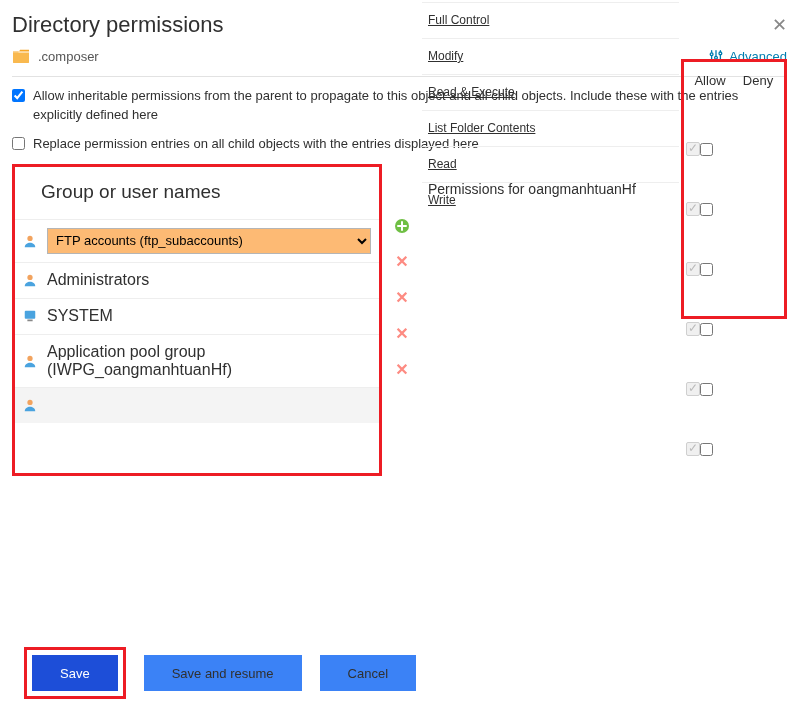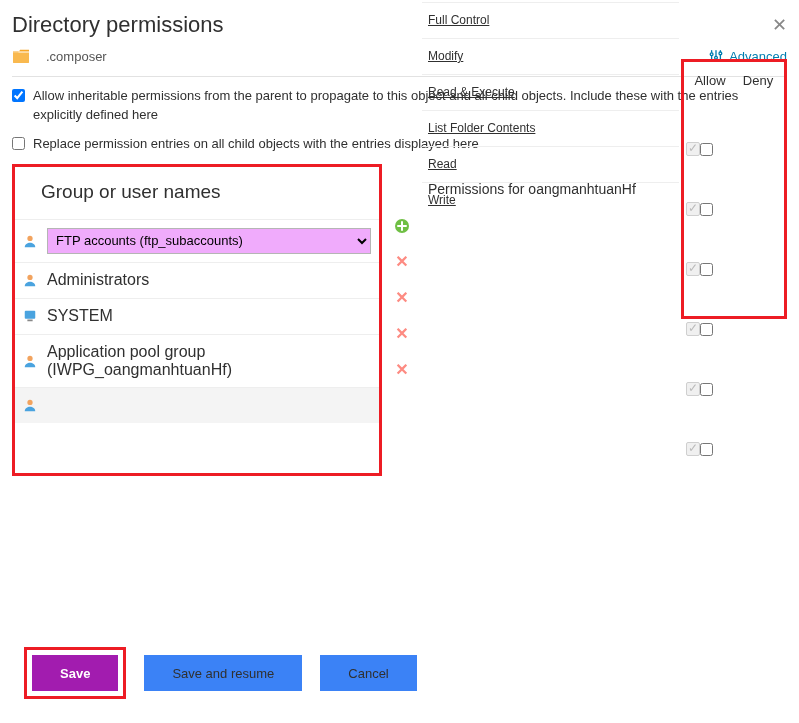--- a/index.html
+++ b/index.html
@@ -29,21 +29,21 @@
     }
     .subhead {
       display: flex;
       justify-content: space-between;
       align-items: center;
       margin-top: 10px;
     }
     .dir {
       display: flex;
       align-items: center;
-      gap: 16px;
+      gap: 8px;
     }
     .folder-icon {
       width: 18px; height: 16px;
     }
     .dir-name { color: #555; }
     .adv {
       display: flex;
       align-items: center;
       gap: 6px;
       color: #007eb0;
@@ -90,21 +90,21 @@
     }
     .list-row.sel { background: #f4f4f4; }
     .user-ic { width: 14px; height: 14px; flex-shrink: 0; margin-right: 10px; }
     .sys-ic  { width: 14px; height: 14px; flex-shrink: 0; margin-right: 10px; }
     .group-box select {
       width: 100%;
       height: 26px;
       font-size: 13px;
       padding: 2px 4px;
       border: 1px solid #b5b5b5;
-      background: #f0abfc;
+      background: #fdba74;
     }
     .select-wrap { flex: 1; }
     .row-text { font-size: 16px; color: #303030; }
     
     .mid-col {
       display: flex;
       flex-direction: column;
       width: 20px;
       padding-top: 40px;
     }
@@ -174,21 +174,21 @@
     .btn {
       height: 36px;
       display: inline-flex;
       align-items: center;
       justify-content: center;
       padding: 0 28px;
       font-size: 13px;
       cursor: pointer;
       border: none;
     }
-    .btn-primary { background: #a21caf; color: #fff; font-weight: 700; }
+    .btn-primary { background: #1d4ed8; color: #fff; font-weight: 400; }
     .btn-secondary { background: #3b82f6; color: #303030; }
     .save-outline {
       border: 3px solid #ed1c24;
       padding: 5px;
       display: inline-flex;
     }
     
     .page { position: relative; width: 775px; height: 699px; }
   </style>
 </head>

